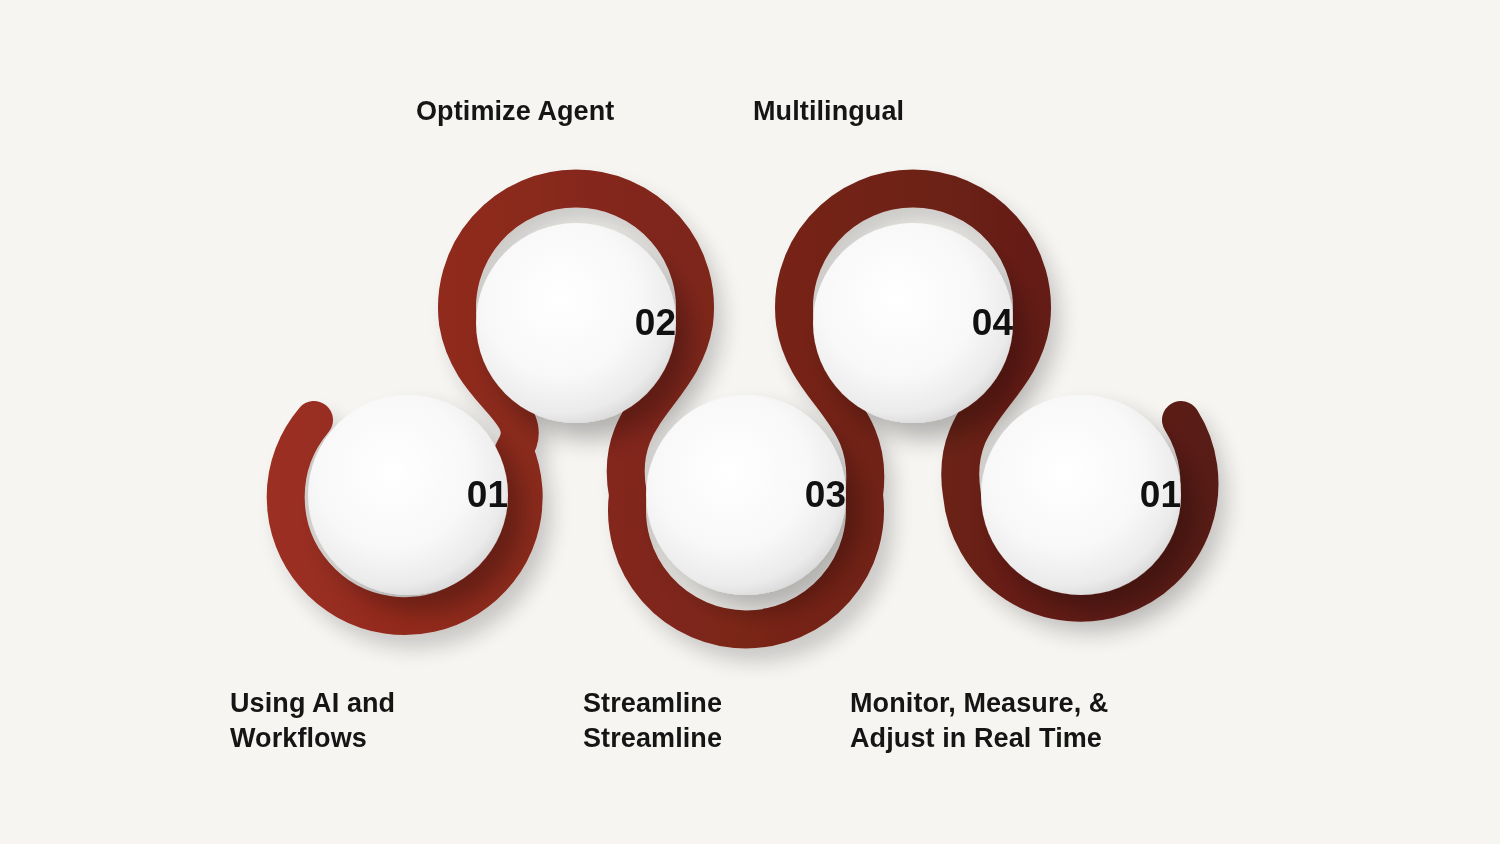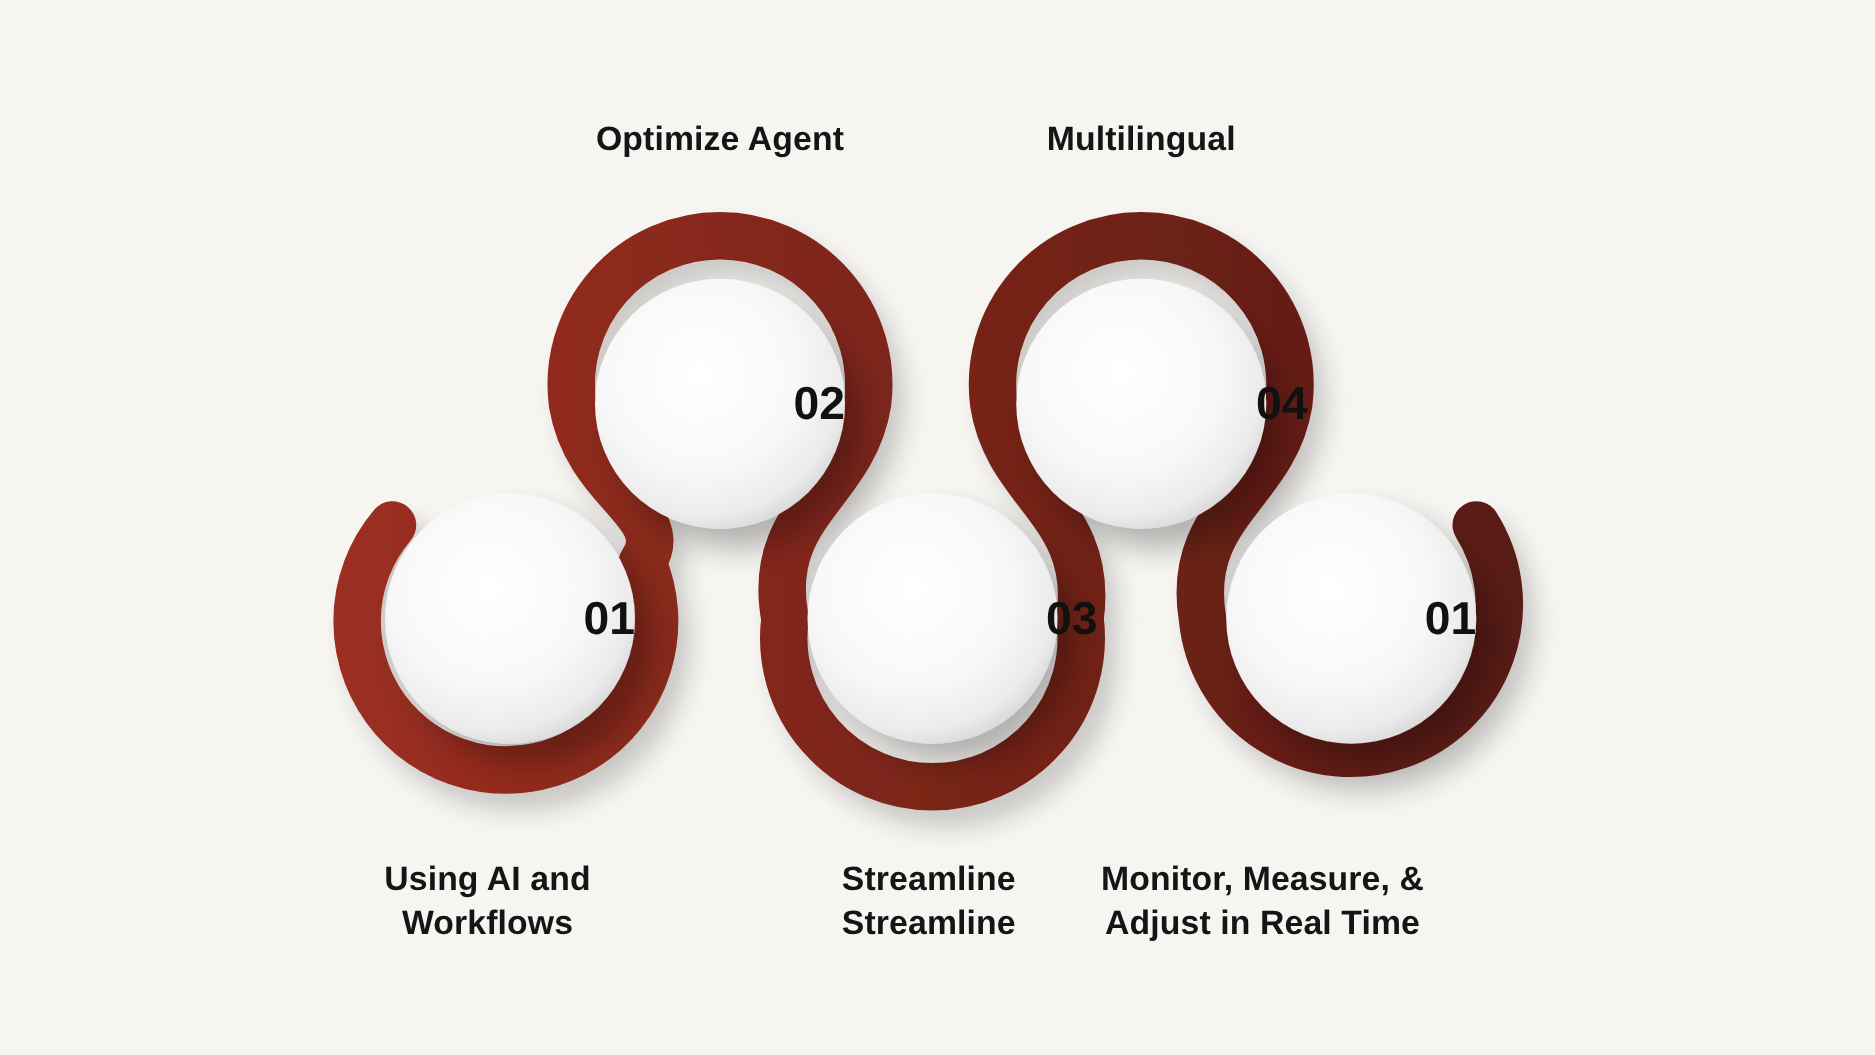--- a/index.html
+++ b/index.html
@@ -6,21 +6,20 @@
   body {
     width: 1500px; height: 844px; overflow: hidden;
     background: #f7f5f2;
     font-family: "Liberation Sans", "DejaVu Sans", sans-serif;
     position: relative;
   }
   #diagram { position: absolute; left: 0; top: 0; width: 1500px; height: 844px; }
   .label {
     position: absolute;
     width: 320px;
-    text-align: center;
     font-size: 27px;
     line-height: 35px;
     font-weight: 700;
     color: #151515;
     letter-spacing: 0.1px;
   }
   .label span { display: block; }
   .num {
     position: absolute;
     width: 200px;
@@ -97,22 +96,22 @@
   <g>
       <circle cx="913" cy="323" r="100" fill="url(#sphereGrad)" filter="url(#sphereShadow)"></circle>
     </g>
   <g>
       <circle cx="1081" cy="495" r="100" fill="url(#sphereGrad)" filter="url(#sphereShadow)"></circle>
     </g>
 </svg>
 
 <div class="num" style="left:308px; top:475px;">01</div>
 <div class="num" style="left:476px; top:303px;">02</div>
-<div class="num" style="left:646px; top:475px;padding-left:32px;">03</div>
-<div class="num" style="left:813px; top:303px;padding-left:33px;">04</div>
+<div class="num" style="left:646px; top:475px;">03</div>
+<div class="num" style="left:813px; top:303px;">04</div>
 <div class="num" style="left:981px; top:475px;">01</div>
 
 <div class="label" style="left:230px; top:686px;">
   <span>Using AI and</span>
   <span>Workflows</span>
 </div>
 <div class="label" style="left:416px; top:94px;">
   <span>Optimize Agent</span>
 </div>
 <div class="label" style="left:583px; top:686px;">

